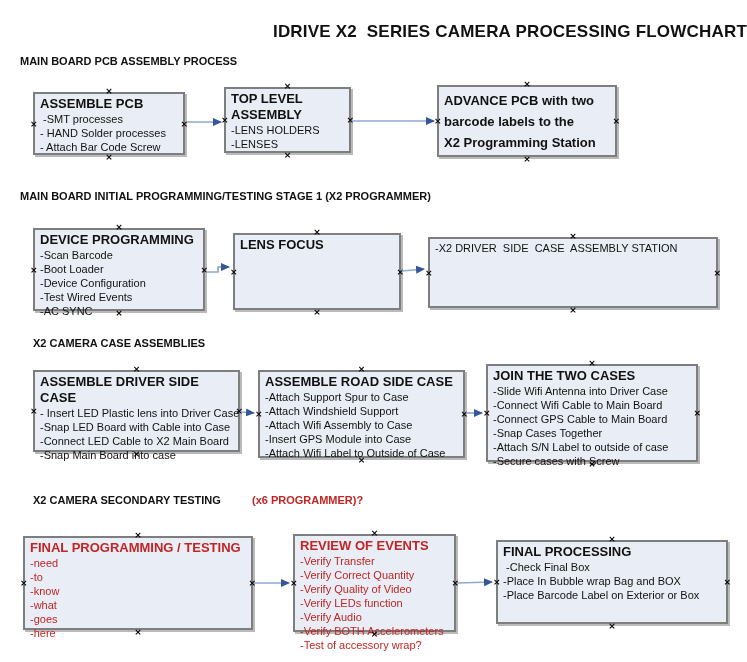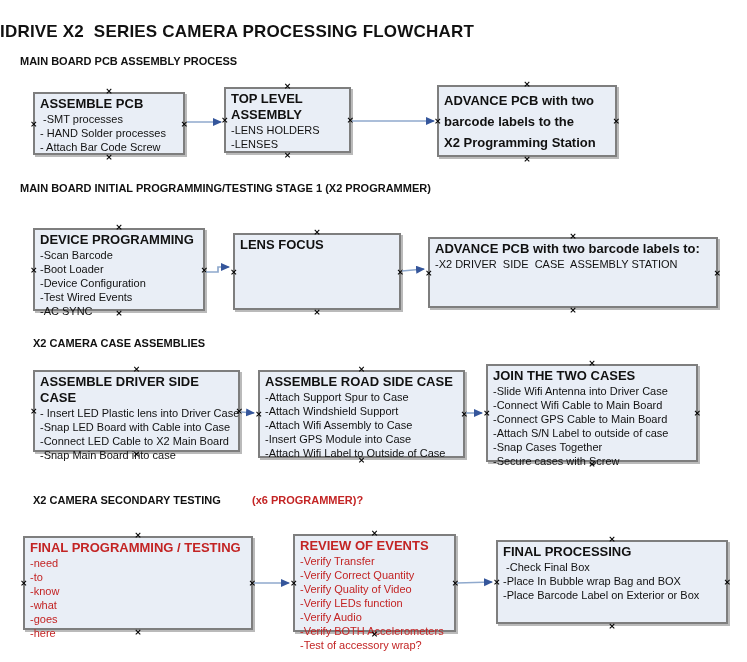--- a/index.html
+++ b/index.html
@@ -1,29 +1,29 @@
 <!DOCTYPE html>
 <html><head>
 <meta charset="utf-8">
 <style>
   html,body { margin:0; padding:0; background:#ffffff; }
   #canvas {
     position:relative; width:747px; height:662px; background:#ffffff;
     font-family:"Liberation Sans", sans-serif; overflow:hidden;
   }
   .page-title {
-    position:absolute; left:0; right:0; top:22px; text-align:left;
+    position:absolute; left:0; right:0; top:22px; text-align:right;
     font-weight:bold; font-size:17px; color:#111; white-space:pre; letter-spacing:.2px;
   }
   .section-header {
     position:absolute; font-weight:bold; font-size:11px; color:#111; white-space:pre;
   }
   .section-header .red-part { color:#c32424;margin-left:25px; }
   .sh1 { left:20px; top:55px; }
-  .sh2 { left:20px; top:182px; }
+  .sh2 { left:20px; top:190px; }
   .sh3 { left:33px; top:337px; }
   .sh4 { left:33px; top:494px; }
 
   .flow-box {
     position:absolute; background:#e9eef6; border:2px solid #7e7e7e;
     box-sizing:border-box; padding:2px 4px 0 5px;
     box-shadow:2px 2px 0 rgba(130,130,130,.55);
   }
   .box-title {
     font-weight:bold; font-size:13px; line-height:16px; color:#111;
@@ -121,21 +121,20 @@
       <span class="handle h-right">×</span>
     </div>
   <div class="flow-box b22">
     <div class="box-title">LENS FOCUS</div>
   <span class="handle h-top">×</span>
       <span class="handle h-bottom">×</span>
       <span class="handle h-left">×</span>
       <span class="handle h-right">×</span>
     </div>
   <div class="flow-box b23">
-    <div class="box-title">ADVANCE PCB with two barcode labels to:</div>
     <div class="items">
         <div class="item">-X2 DRIVER  SIDE  CASE  ASSEMBLY STATION</div>
       </div>
   <span class="handle h-top">×</span>
       <span class="handle h-bottom">×</span>
       <span class="handle h-left">×</span>
       <span class="handle h-right">×</span>
     </div>
 
   <div class="flow-box b31">
@@ -164,22 +163,22 @@
       <span class="handle h-bottom">×</span>
       <span class="handle h-left">×</span>
       <span class="handle h-right">×</span>
     </div>
   <div class="flow-box b33">
     <div class="box-title">JOIN THE TWO CASES</div>
     <div class="items">
         <div class="item">-Slide Wifi Antenna into Driver Case</div>
         <div class="item">-Connect Wifi Cable to Main Board</div>
         <div class="item">-Connect GPS Cable to Main Board</div>
+        <div class="item">-Snap Cases Together</div>
         <div class="item">-Attach S/N Label to outside of case</div>
-        <div class="item">-Snap Cases Together</div>
         <div class="item">-Secure cases with Screw</div>
       </div>
   <span class="handle h-top">×</span>
       <span class="handle h-bottom">×</span>
       <span class="handle h-left">×</span>
       <span class="handle h-right">×</span>
     </div>
 
   <div class="flow-box b41 red">
     <div class="box-title">FINAL PROGRAMMING / TESTING</div>

